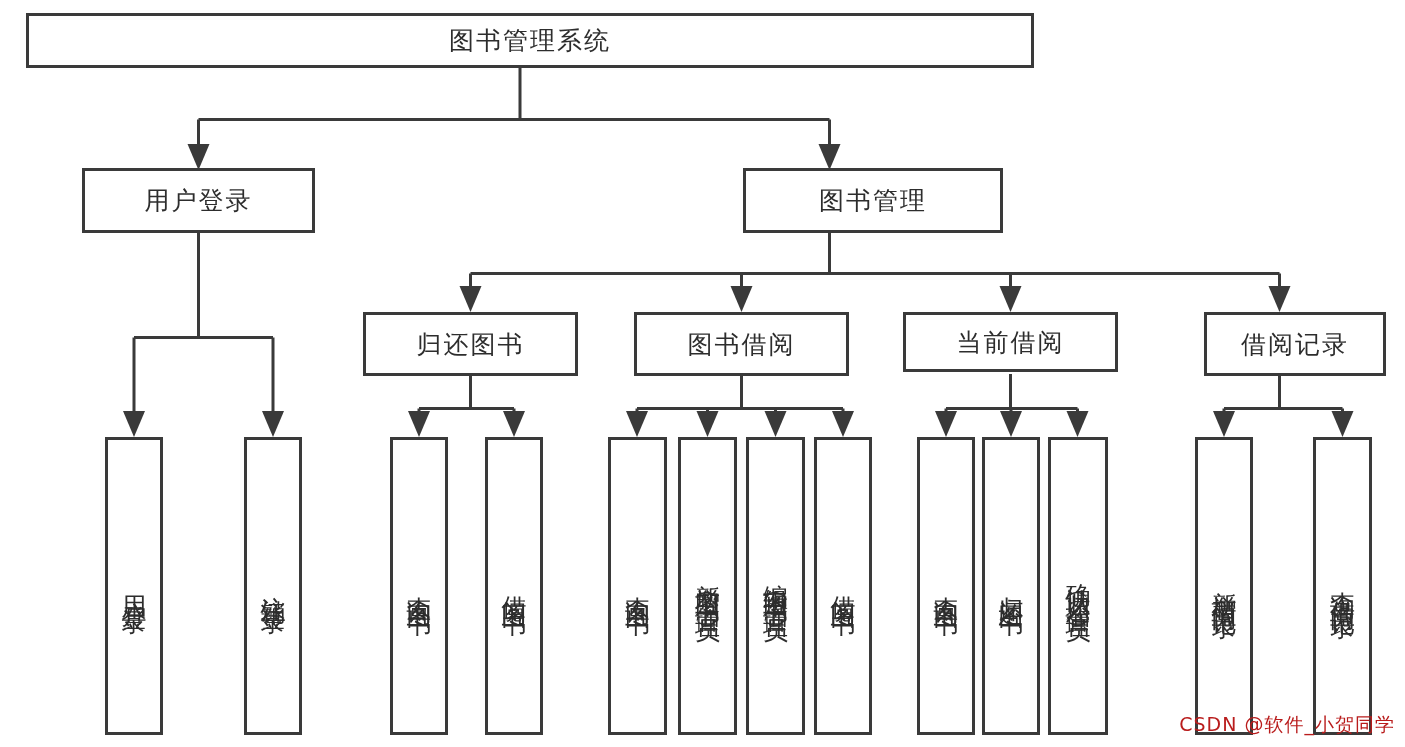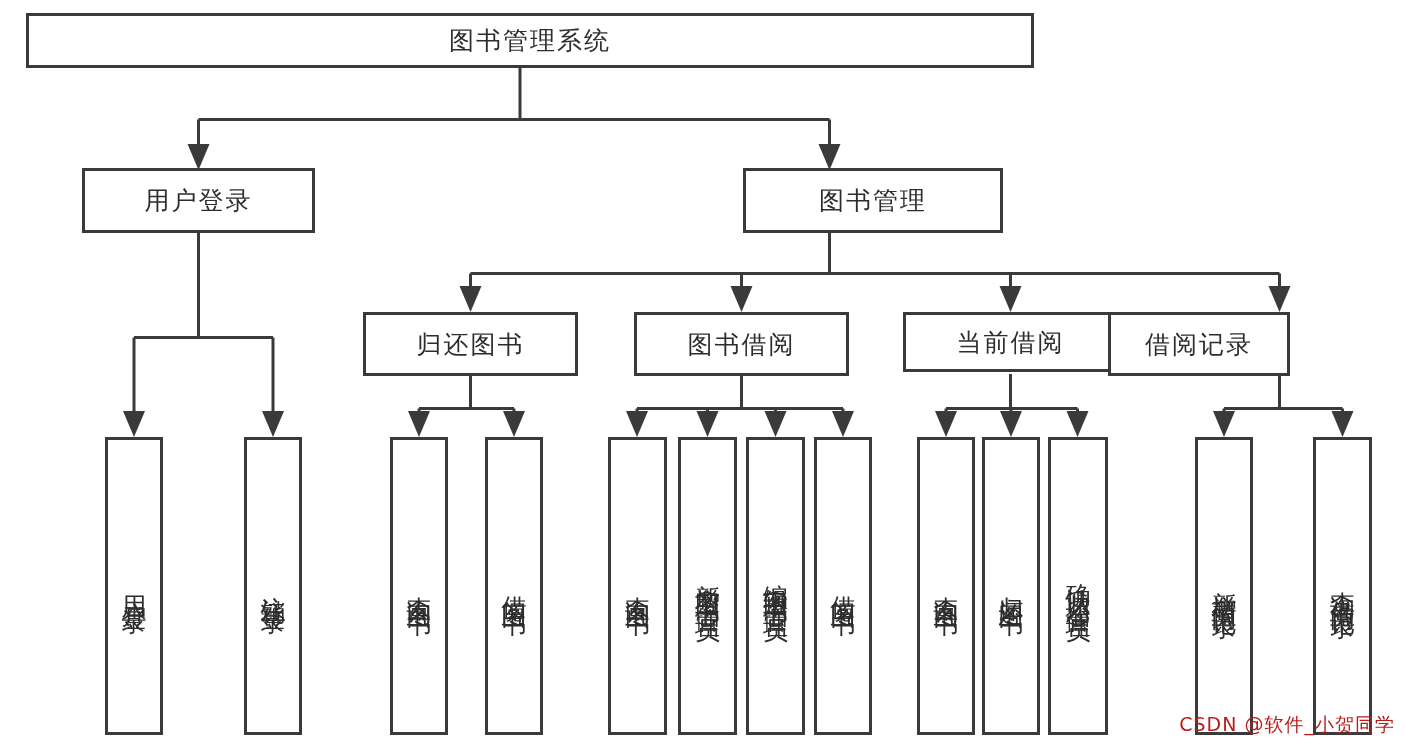--- a/index.html
+++ b/index.html
@@ -120,21 +120,21 @@
 
   <div class="hbox" style="left:363px; top:312px; width:215px; height:64px;">
     <span>归还图书</span>
   </div>
   <div class="hbox" style="left:634px; top:312px; width:215px; height:64px;">
     <span>图书借阅</span>
   </div>
   <div class="hbox" style="left:903px; top:312px; width:215px; height:60px;">
     <span>当前借阅</span>
   </div>
-  <div class="hbox" style="left:1108px; top:312px; width:182px; height:64px;">
+  <div class="hbox" style="left:1204px; top:312px; width:182px; height:64px;">
     <span>借阅记录</span>
   </div>
 
   <div class="vbox" style="left:105px;">
     <span class="vtext">用户登录</span>
   </div>
   <div class="vbox" style="left:244px;">
     <span class="vtext">注销登录</span>
   </div>
 

